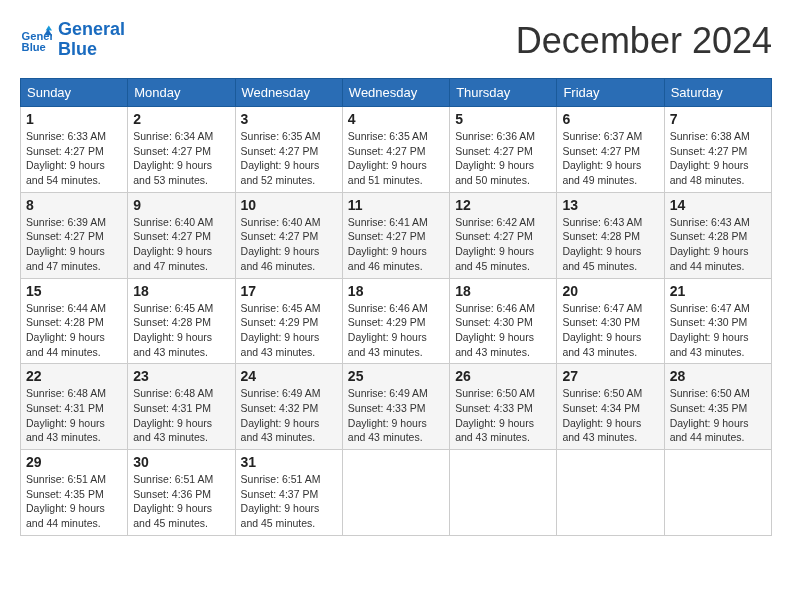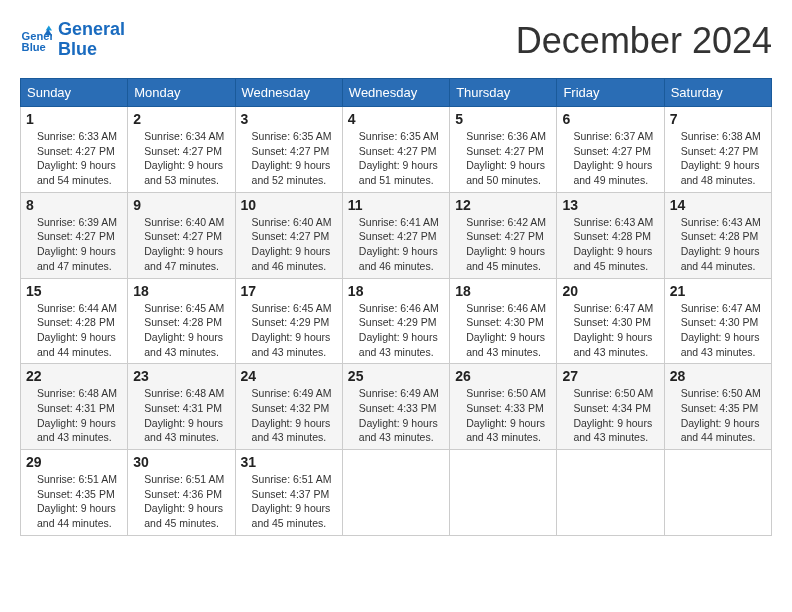--- a/index.html
+++ b/index.html
@@ -76,21 +76,20 @@
       font-size: 14px;
       font-weight: bold;
       color: #222;
       display: block;
       margin-bottom: 2px;
     }
     .day-detail {
       color: #333;
       line-height: 1.4;
       font-size: 10.5px;
-      margin-left: 11px;
     }
     .empty-cell {
       background: #fff !important;
     }
     .row-even td { background: #f0f4f8; }
     .row-odd td { background: #fff; }
   </style>
 </head>
 <body>
 

